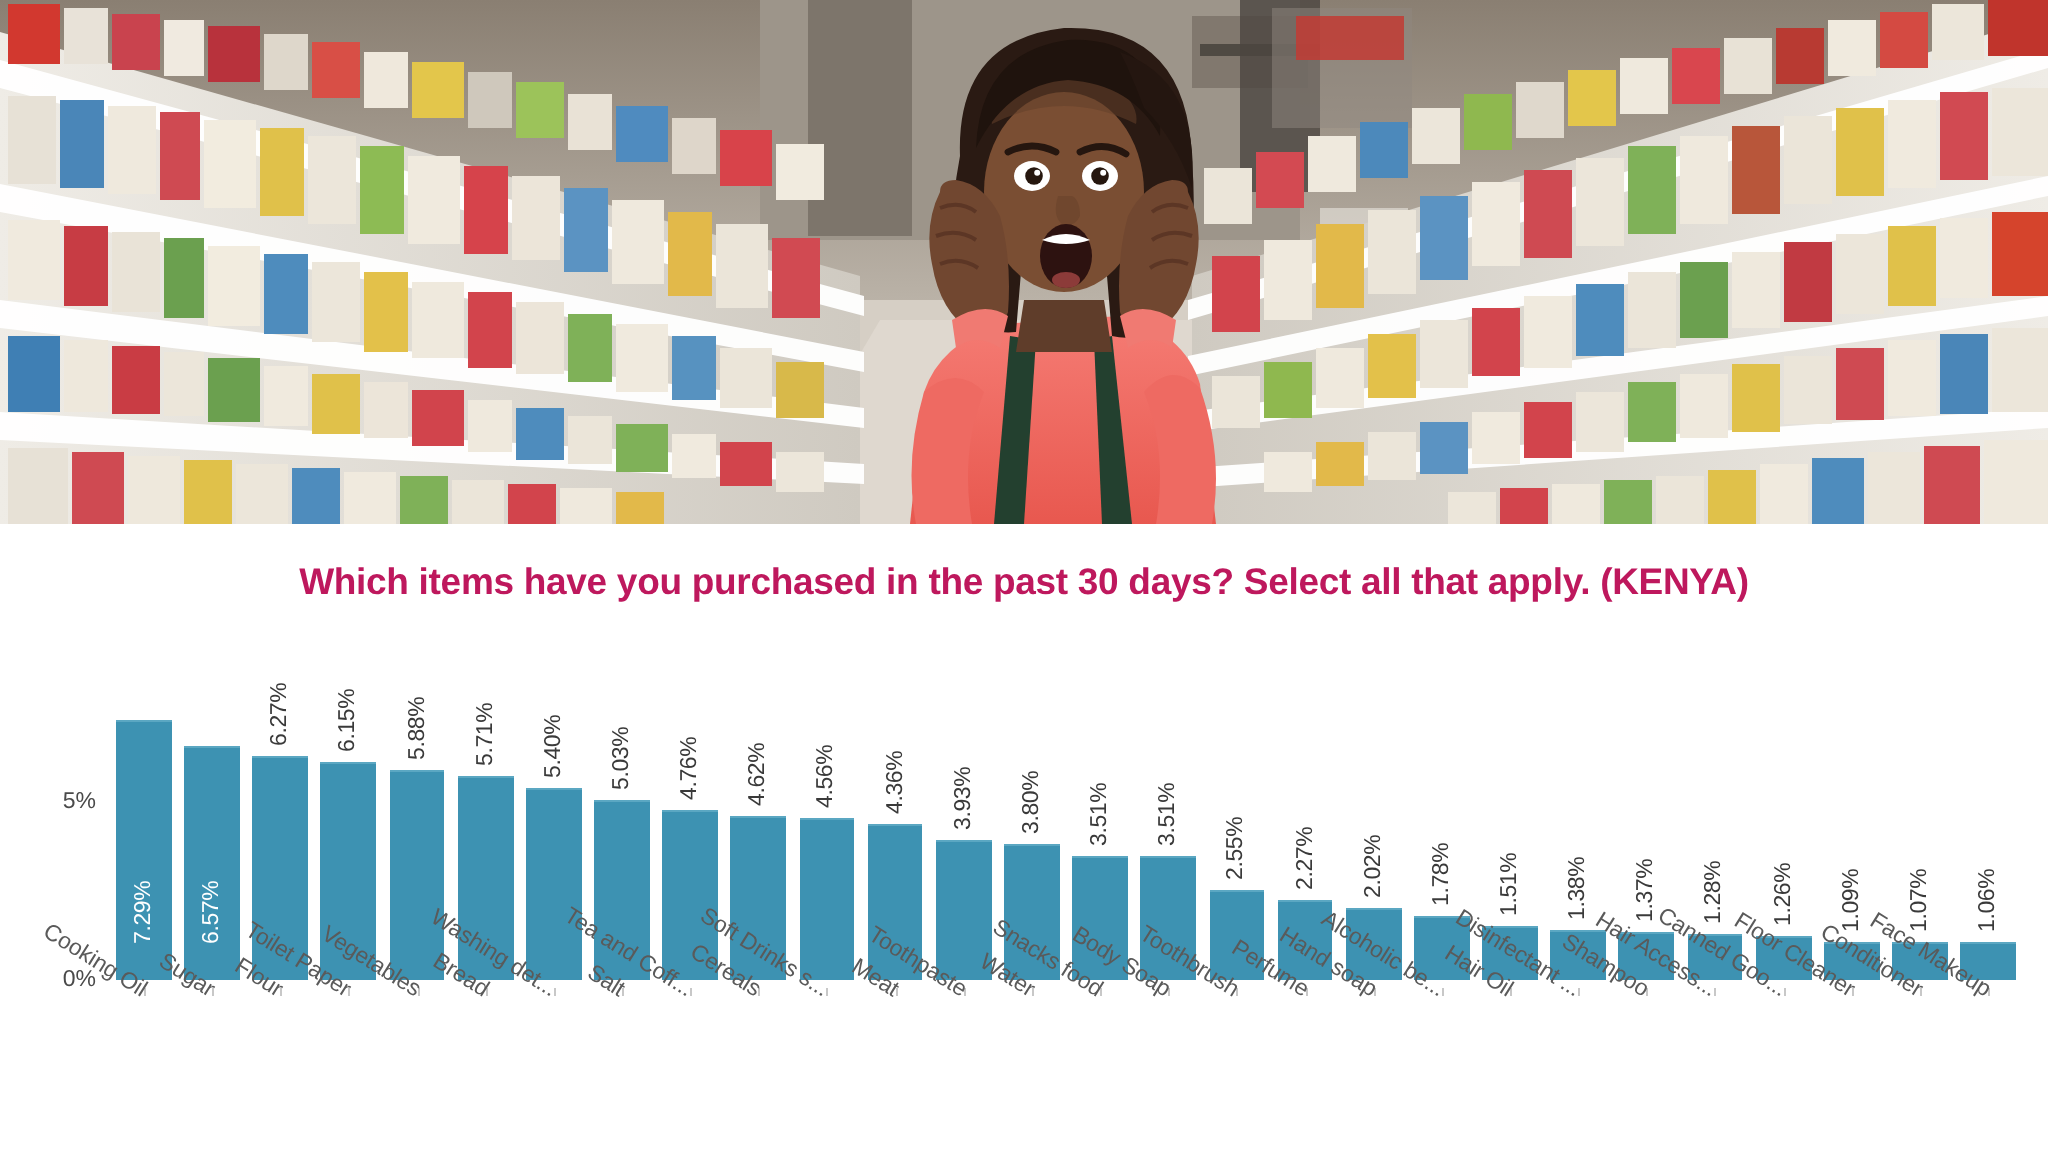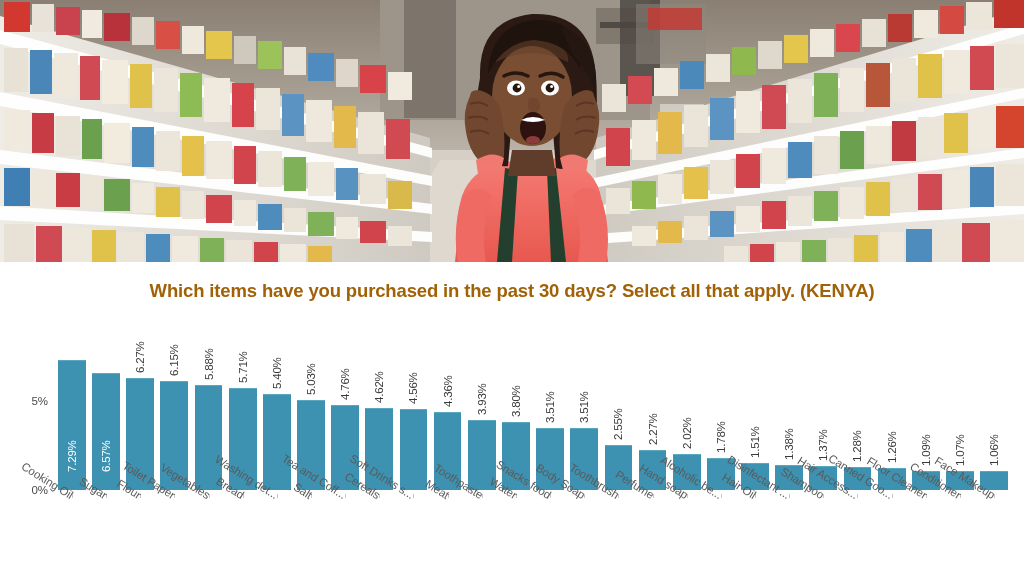--- a/index.html
+++ b/index.html
@@ -37,21 +37,21 @@
     background: #ffffff;
   }
 
   #chart-title {
     position: absolute;
     left: 0; top: 18px;
     width: 1024px;
     text-align: center;
     font-size: 18.5px;
     font-weight: bold;
-    color: #a16207;
+    color: #be185d;
     letter-spacing: -0.15px;
     white-space: nowrap;
   }
 
   
   #plot {
     position: absolute;
     left: 0; top: 0;
     width: 1024px; height: 314px;
   }

